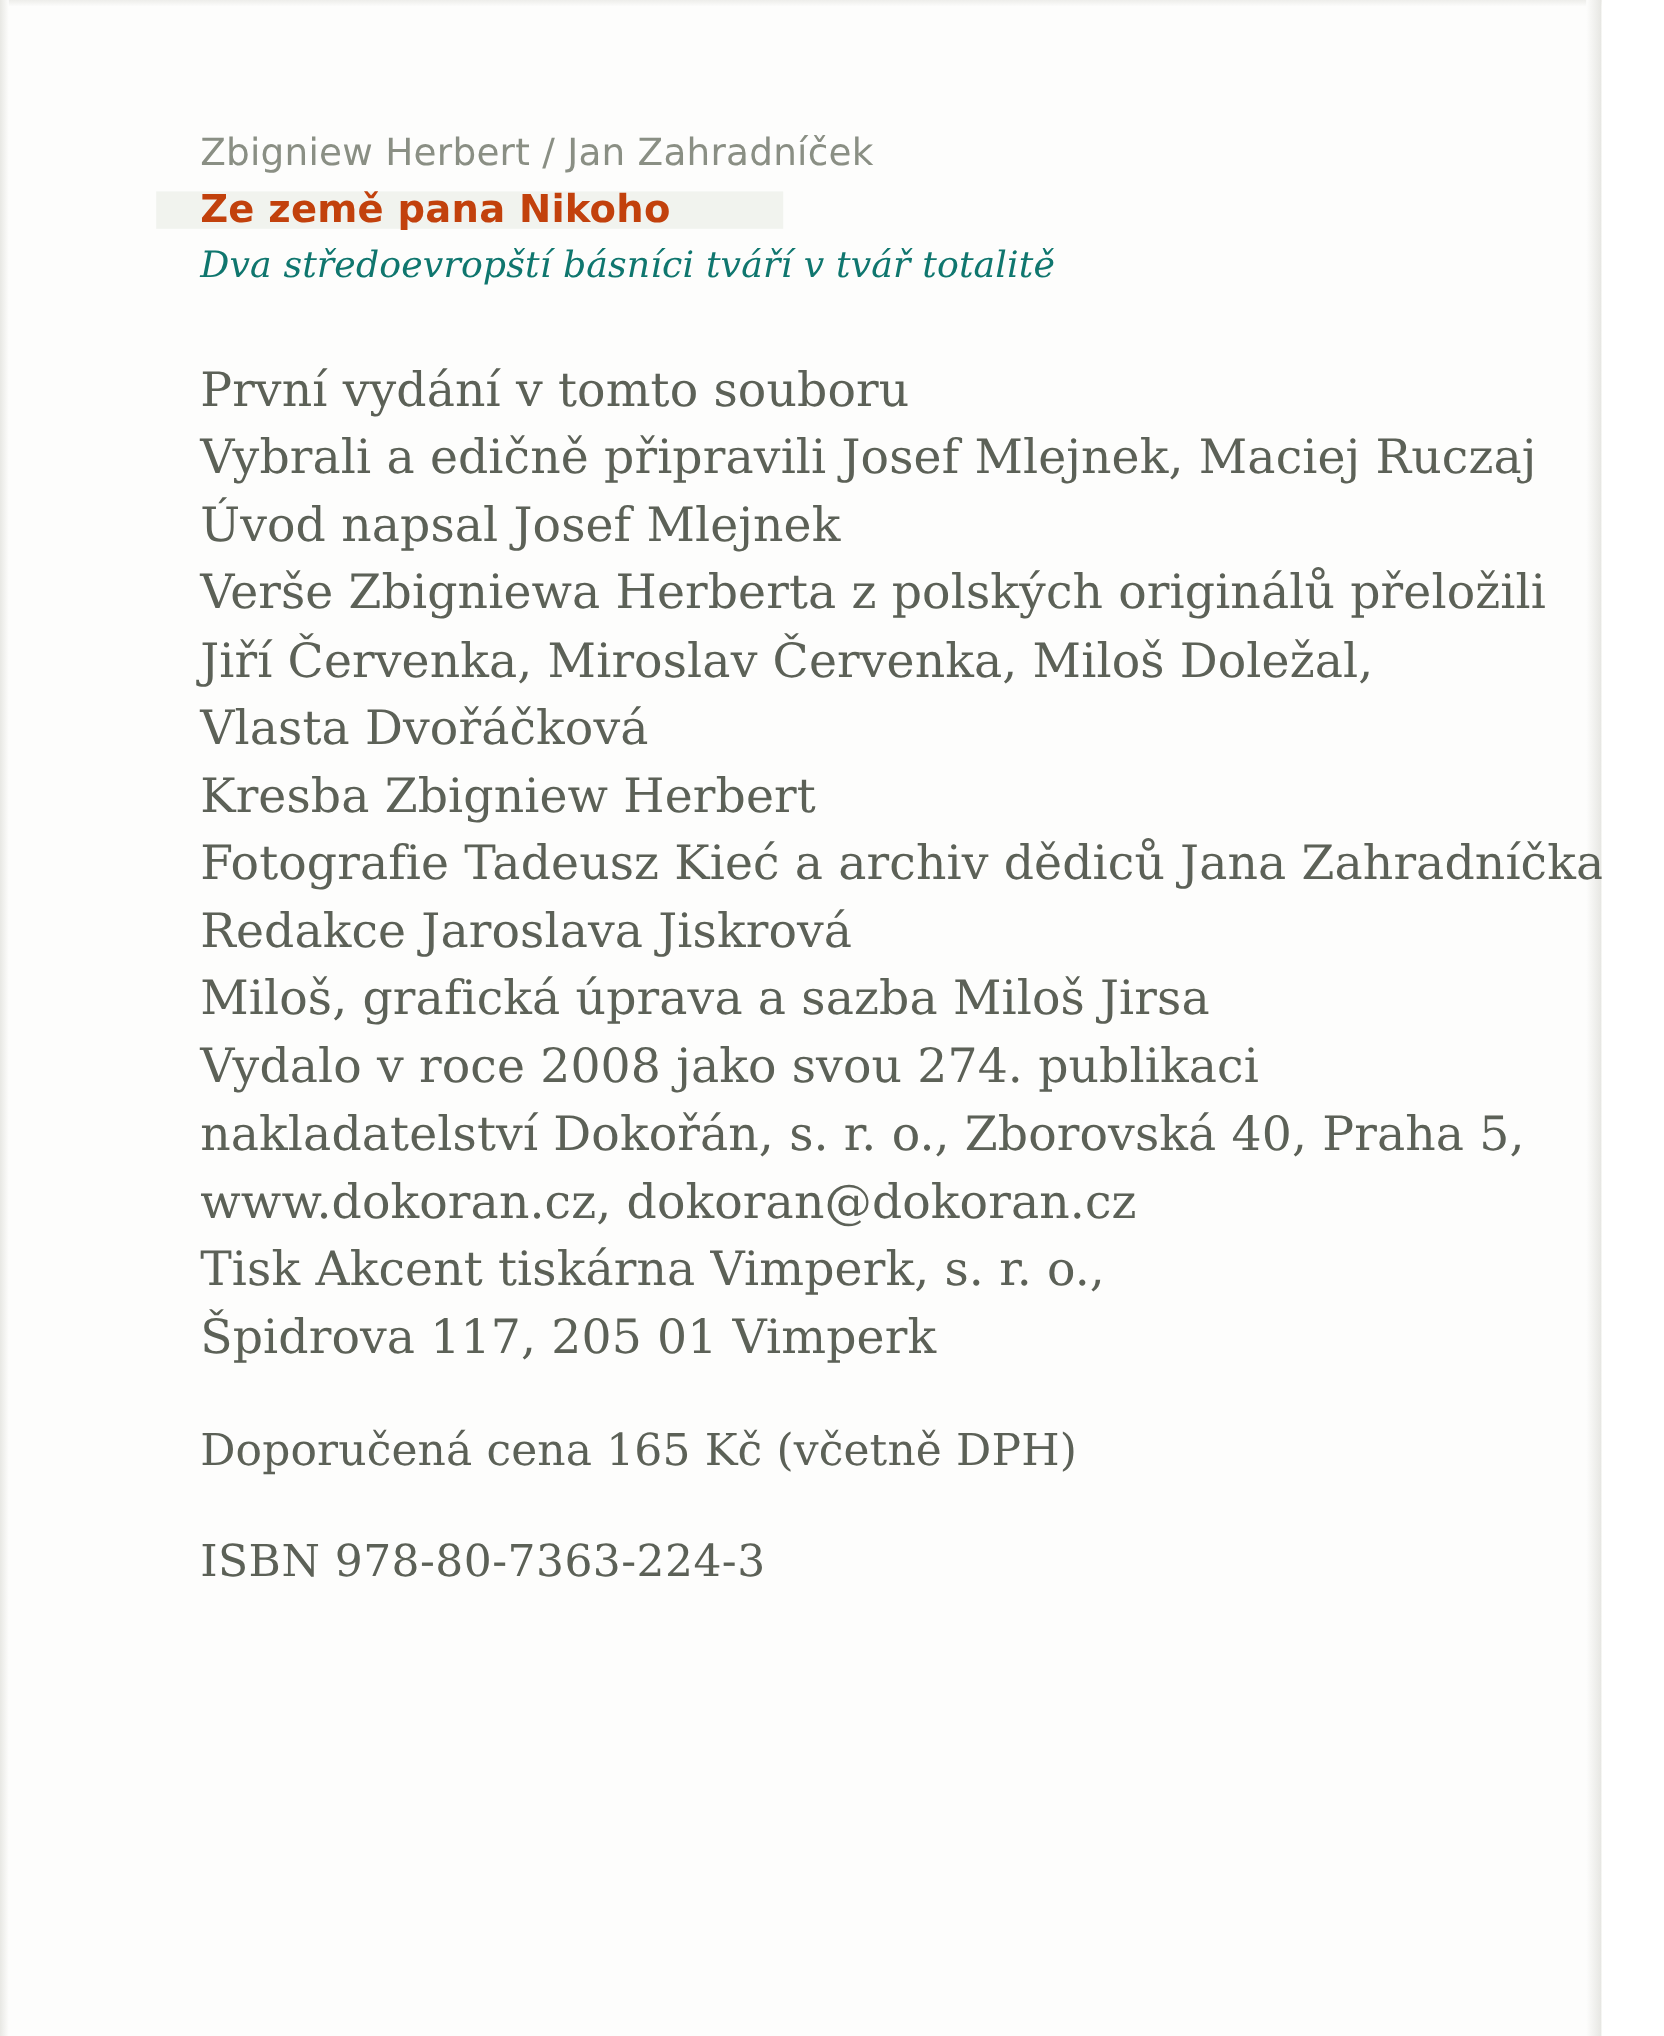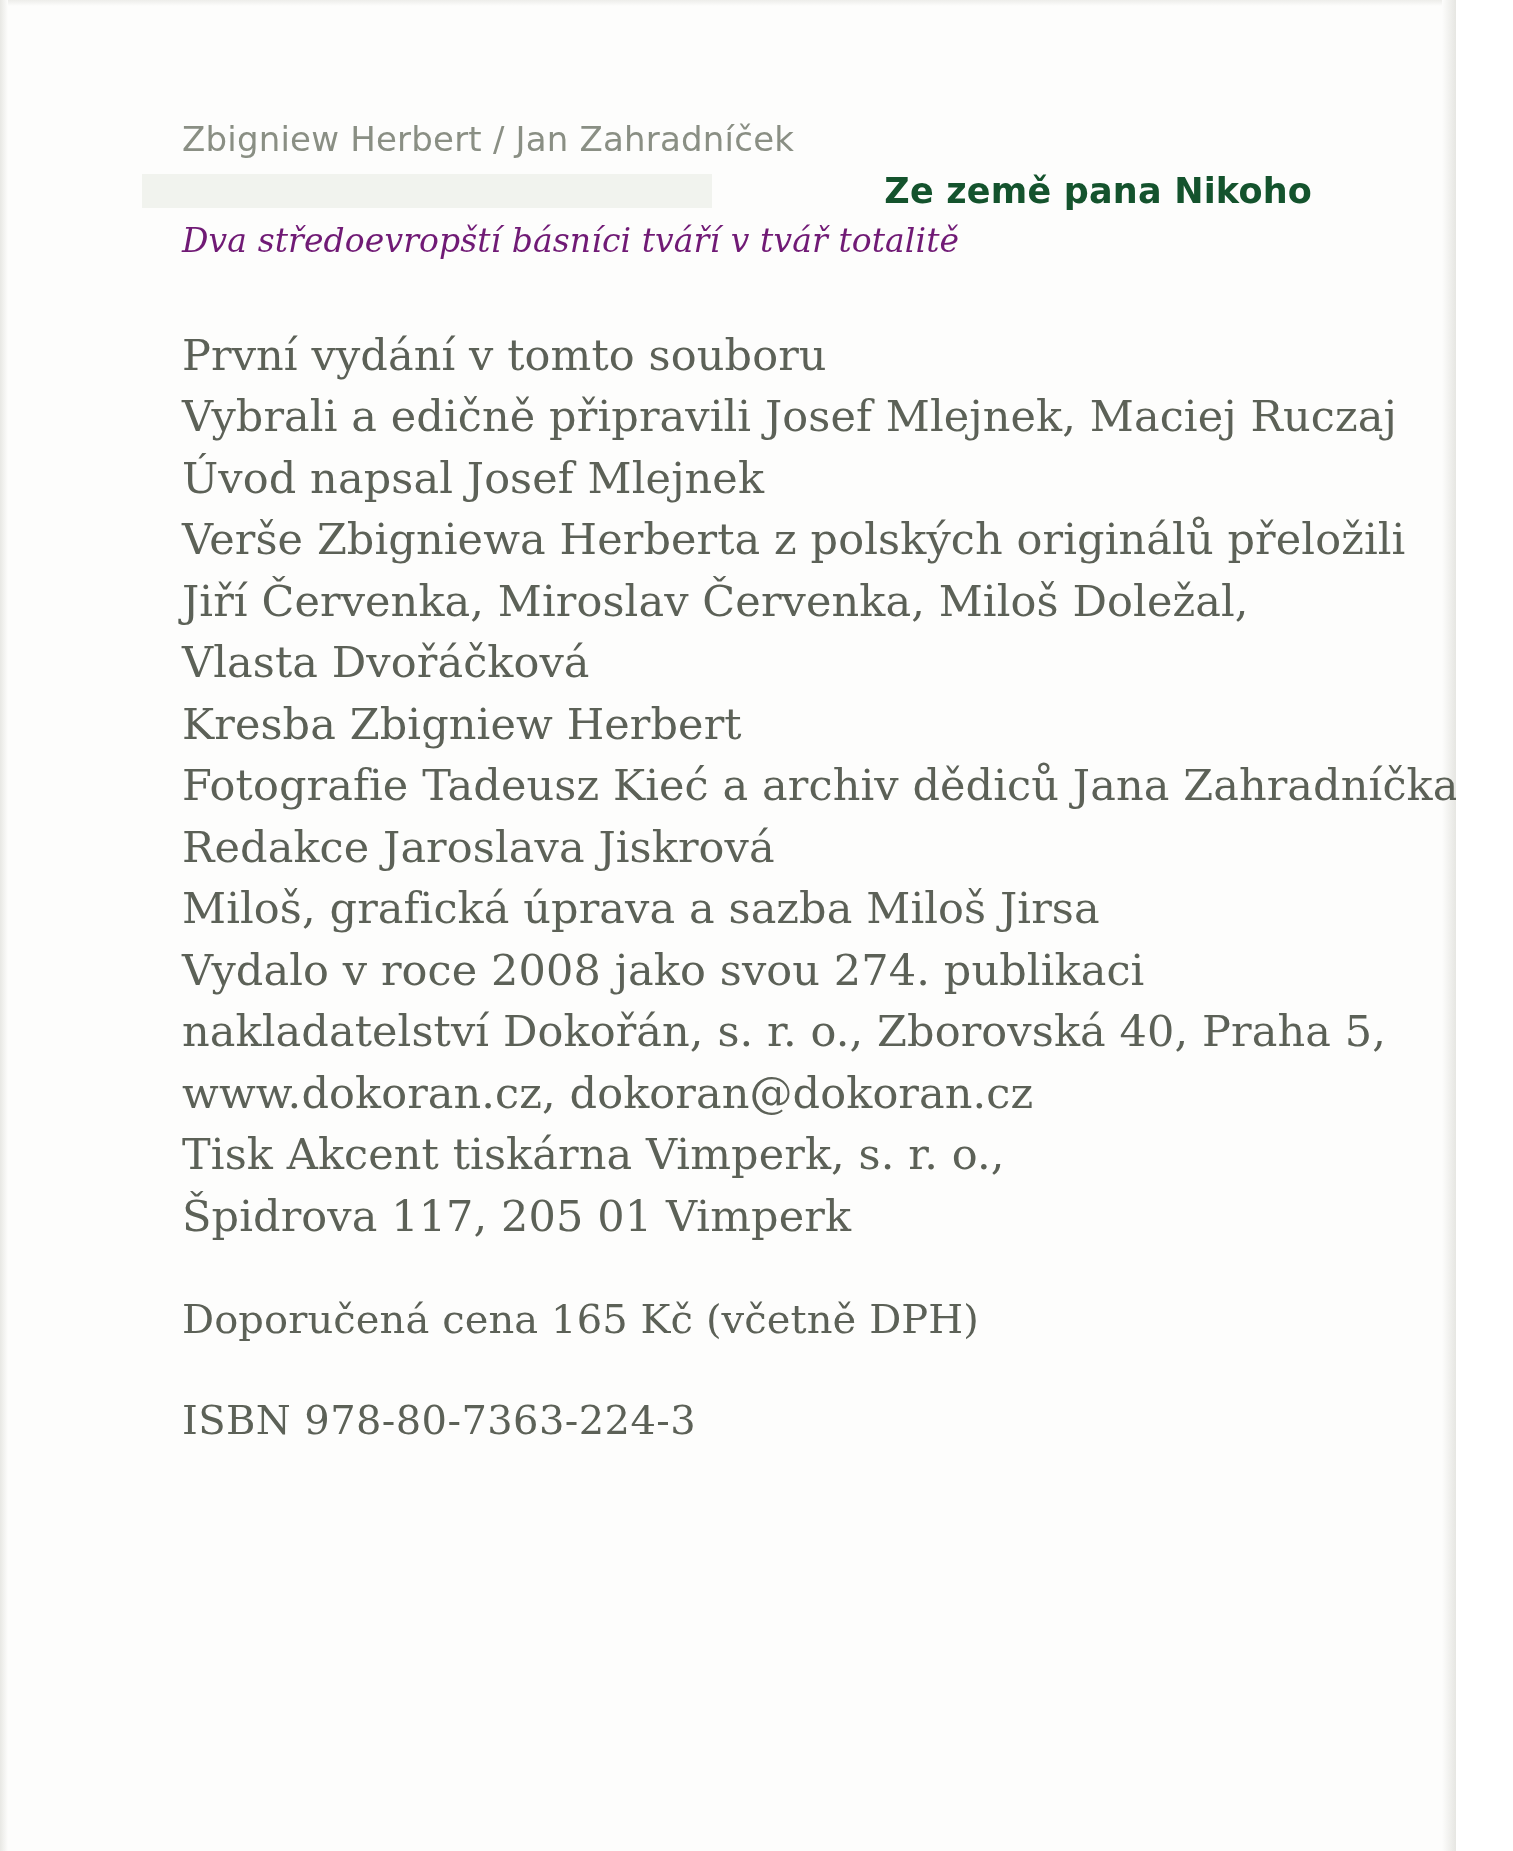--- a/index.html
+++ b/index.html
@@ -26,46 +26,45 @@
     font-weight: 400;
     color: #8a8f84;
     letter-spacing: 0.2px;
     line-height: 1.25;
     margin: 0 0 8px 0;
   }
   .title {
     font-family: "DejaVu Sans", sans-serif;
     font-size: 35px;
     font-weight: 700;
-    color: #14532d;
+    color: #c2410c;
     letter-spacing: 0.2px;
     line-height: 1.3;
     margin: 0 0 6px 0;
     position: relative;
-    text-align: right;
   }
   .title-band {
     position: absolute;
     left: -40px;
     top: 50%;
     transform: translateY(-50%);
     width: 570px;
     height: 34px;
     background: #f1f3ee;
     z-index: 0;
   }
   .title span.t {
     position: relative;
     z-index: 1;
   }
   .subtitle {
     font-family: "DejaVu Serif", serif;
     font-style: italic;
     font-size: 33px;
-    color: #701a75;
+    color: #0f766e;
     line-height: 1.3;
     margin: 0 0 62px 0;
     letter-spacing: 0.1px;
   }
   .imprint {
     font-family: "DejaVu Serif", serif;
     font-size: 43px;
     color: #5c6157;
     line-height: 1.43;
     letter-spacing: 0.1px;

